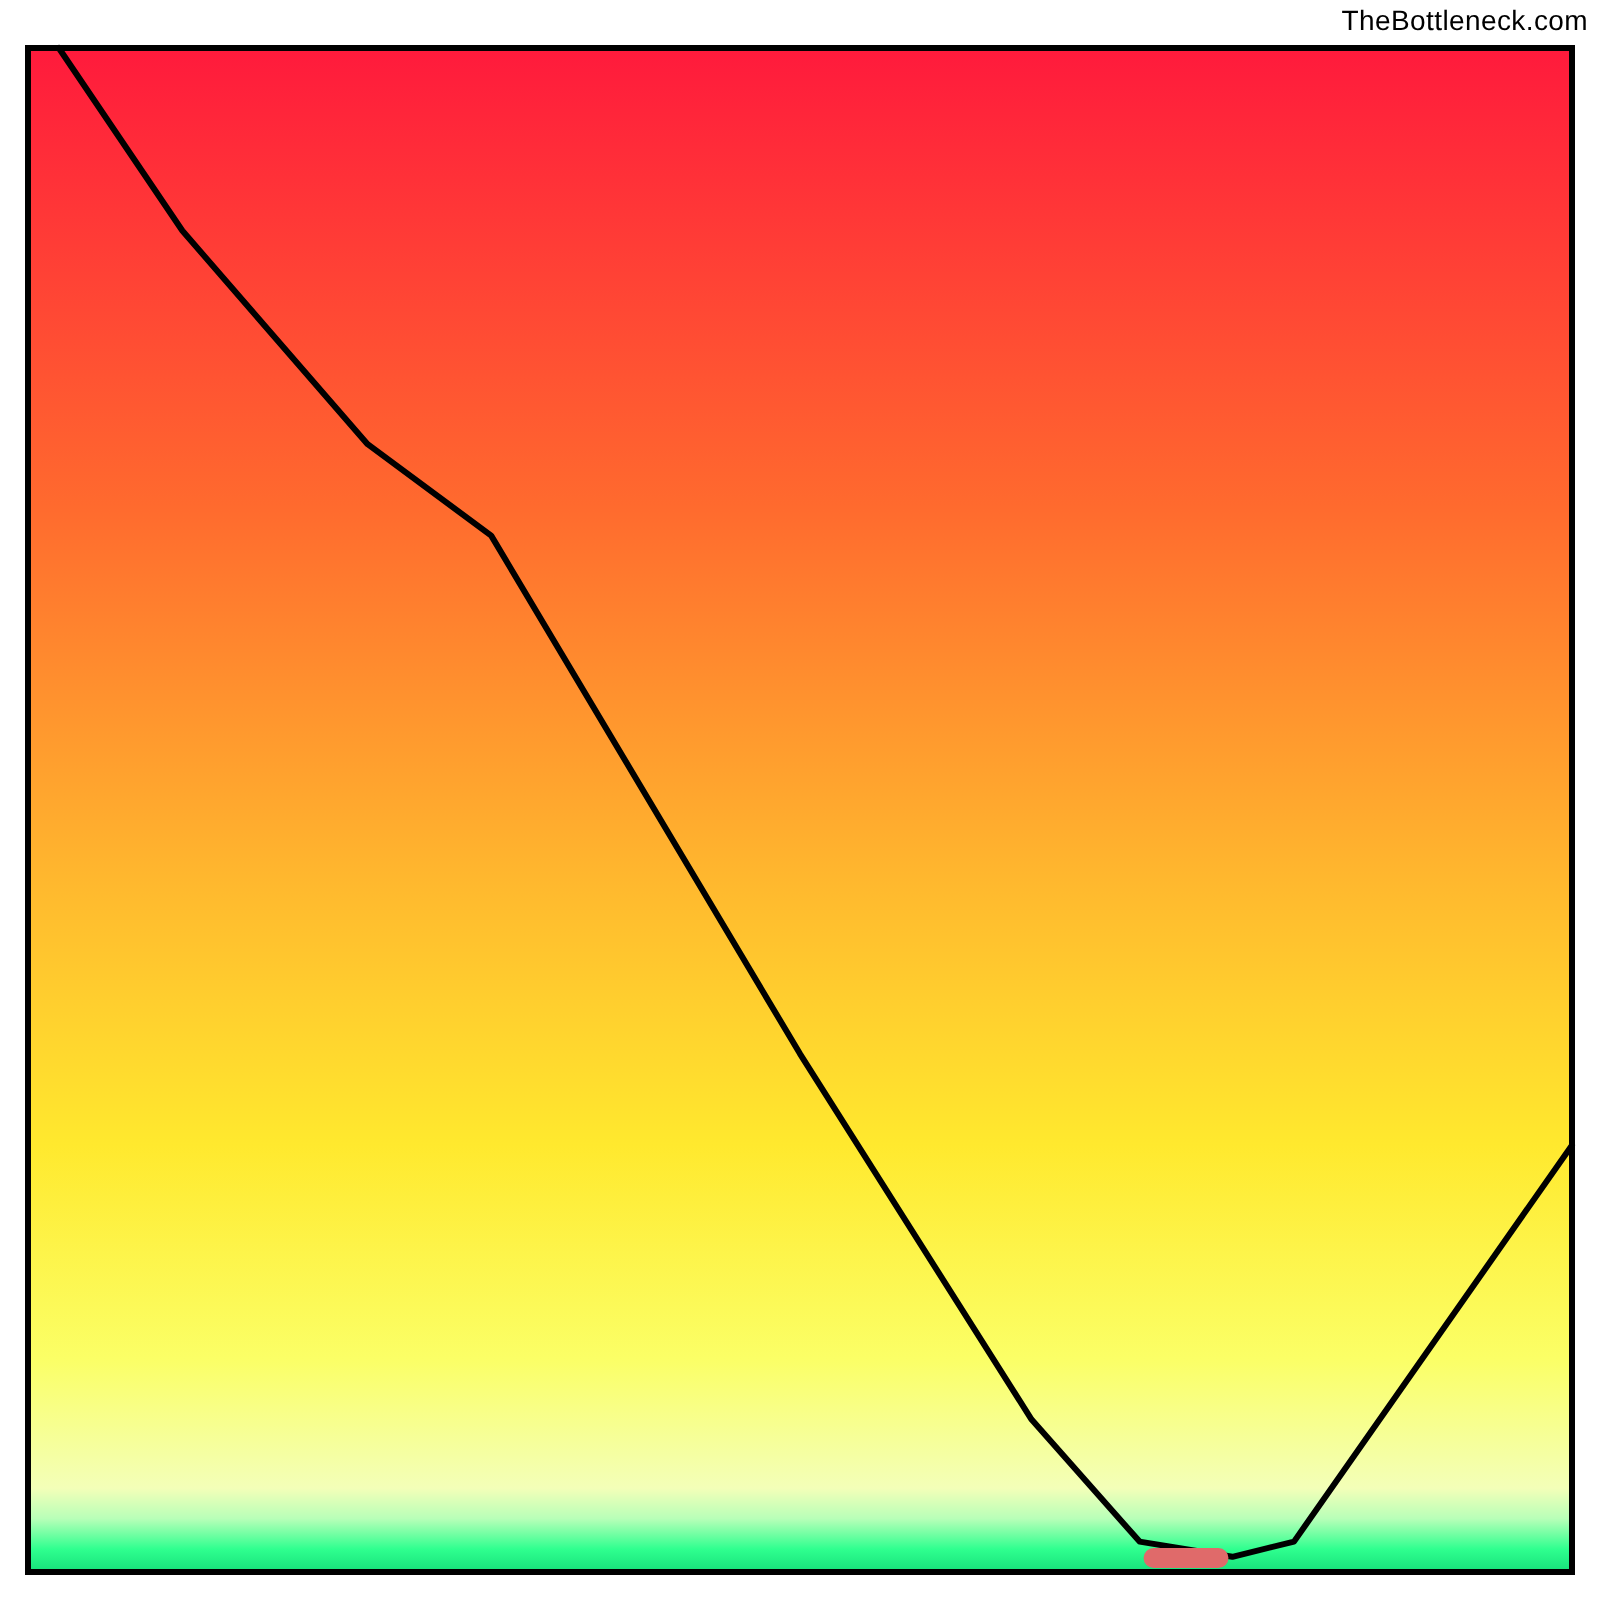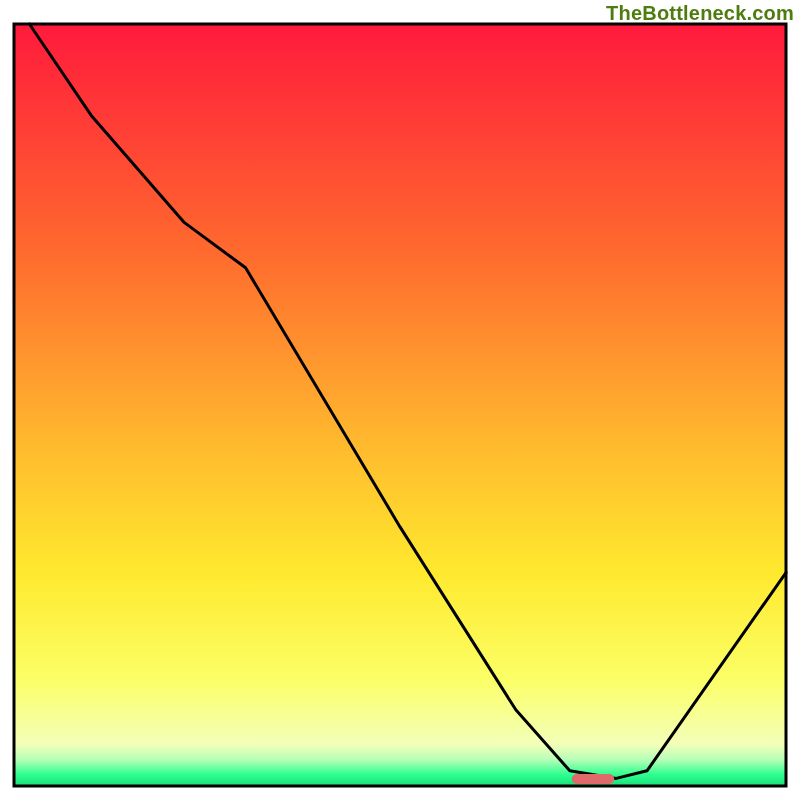--- a/index.html
+++ b/index.html
@@ -1,17 +1,17 @@
 <!DOCTYPE html>
 <html><head>
 <meta charset="utf-8">
 <style>
   html,body{margin:0;padding:0;width:800px;height:800px;overflow:hidden;background:#fff;font-family:Arial,Helvetica,sans-serif}
   .wrap{position:relative;width:800px;height:800px}
-  .watermark{position:absolute;top:2px;right:6px;font-size:20px;font-weight:700;color:#4d7c0f;letter-spacing:.2px}
+  .watermark{position:absolute;top:2px;right:6px;font-size:14px;font-weight:400;color:#000000;letter-spacing:.2px}
   svg{display:block}
 </style>
 </head>
 <body>
 <div class="wrap">
   <div class="watermark">TheBottleneck.com</div>
   <svg id="chart" width="800" height="800" viewBox="0 0 800 800">
       <defs>
         <linearGradient id="bg" x1="0" y1="0" x2="0" y2="1">
           <stop offset="0%" stop-color="#ff1a3c"></stop>

